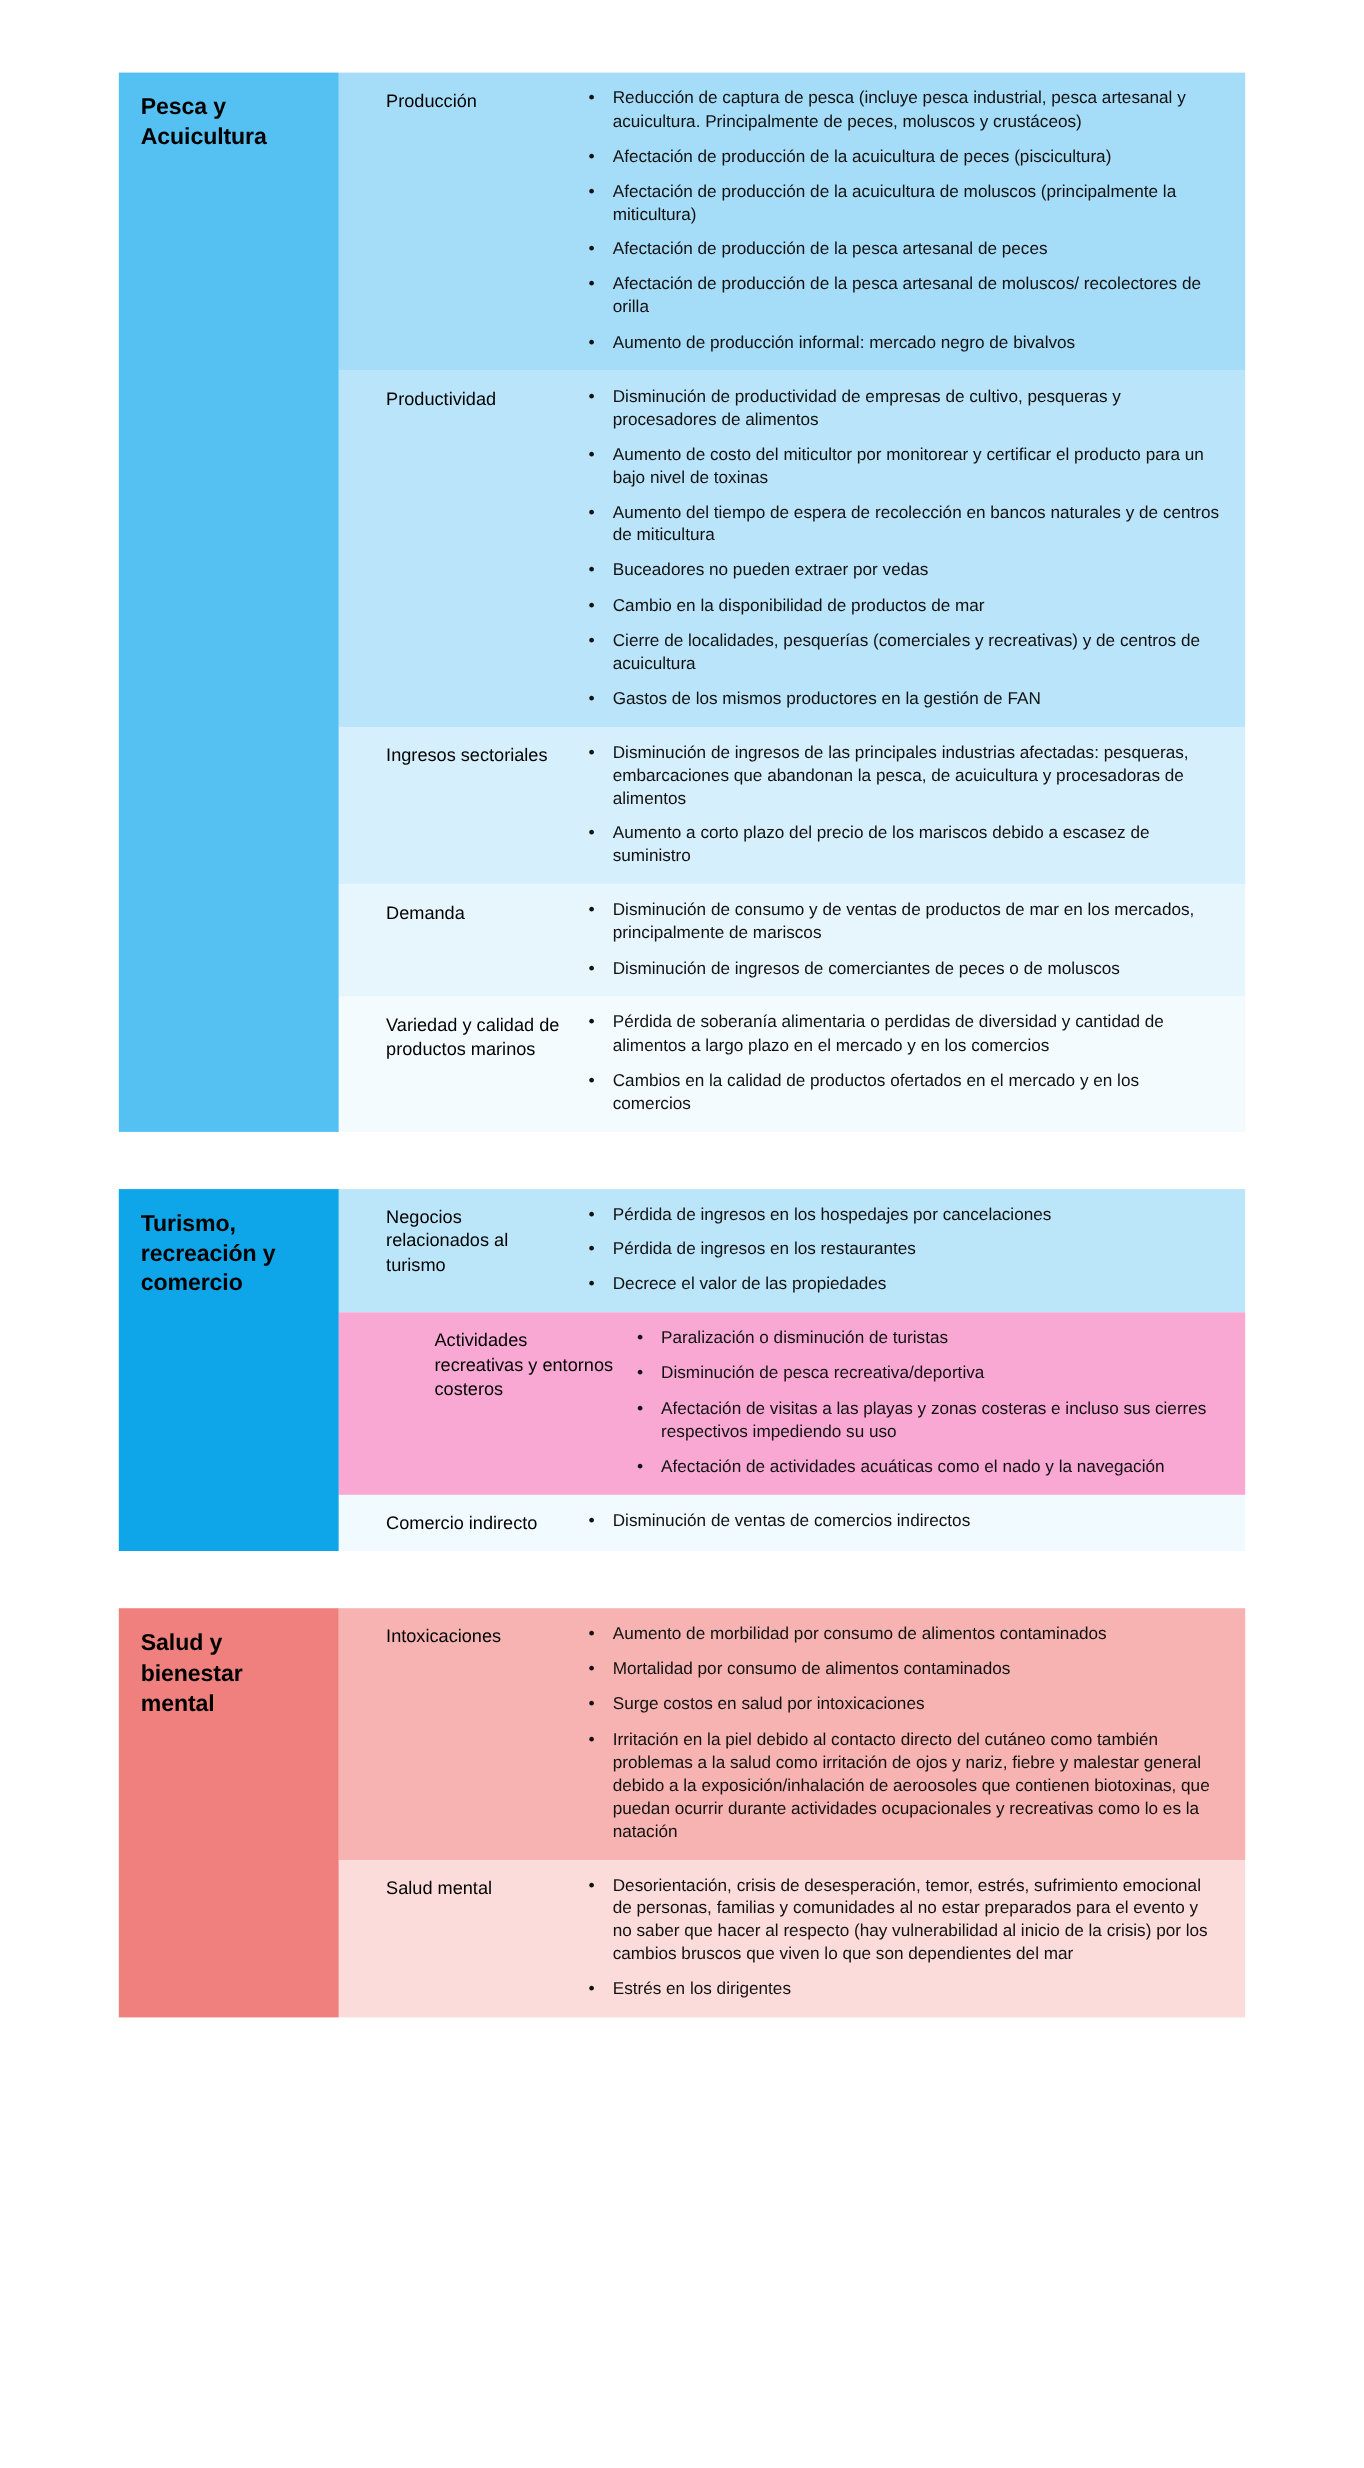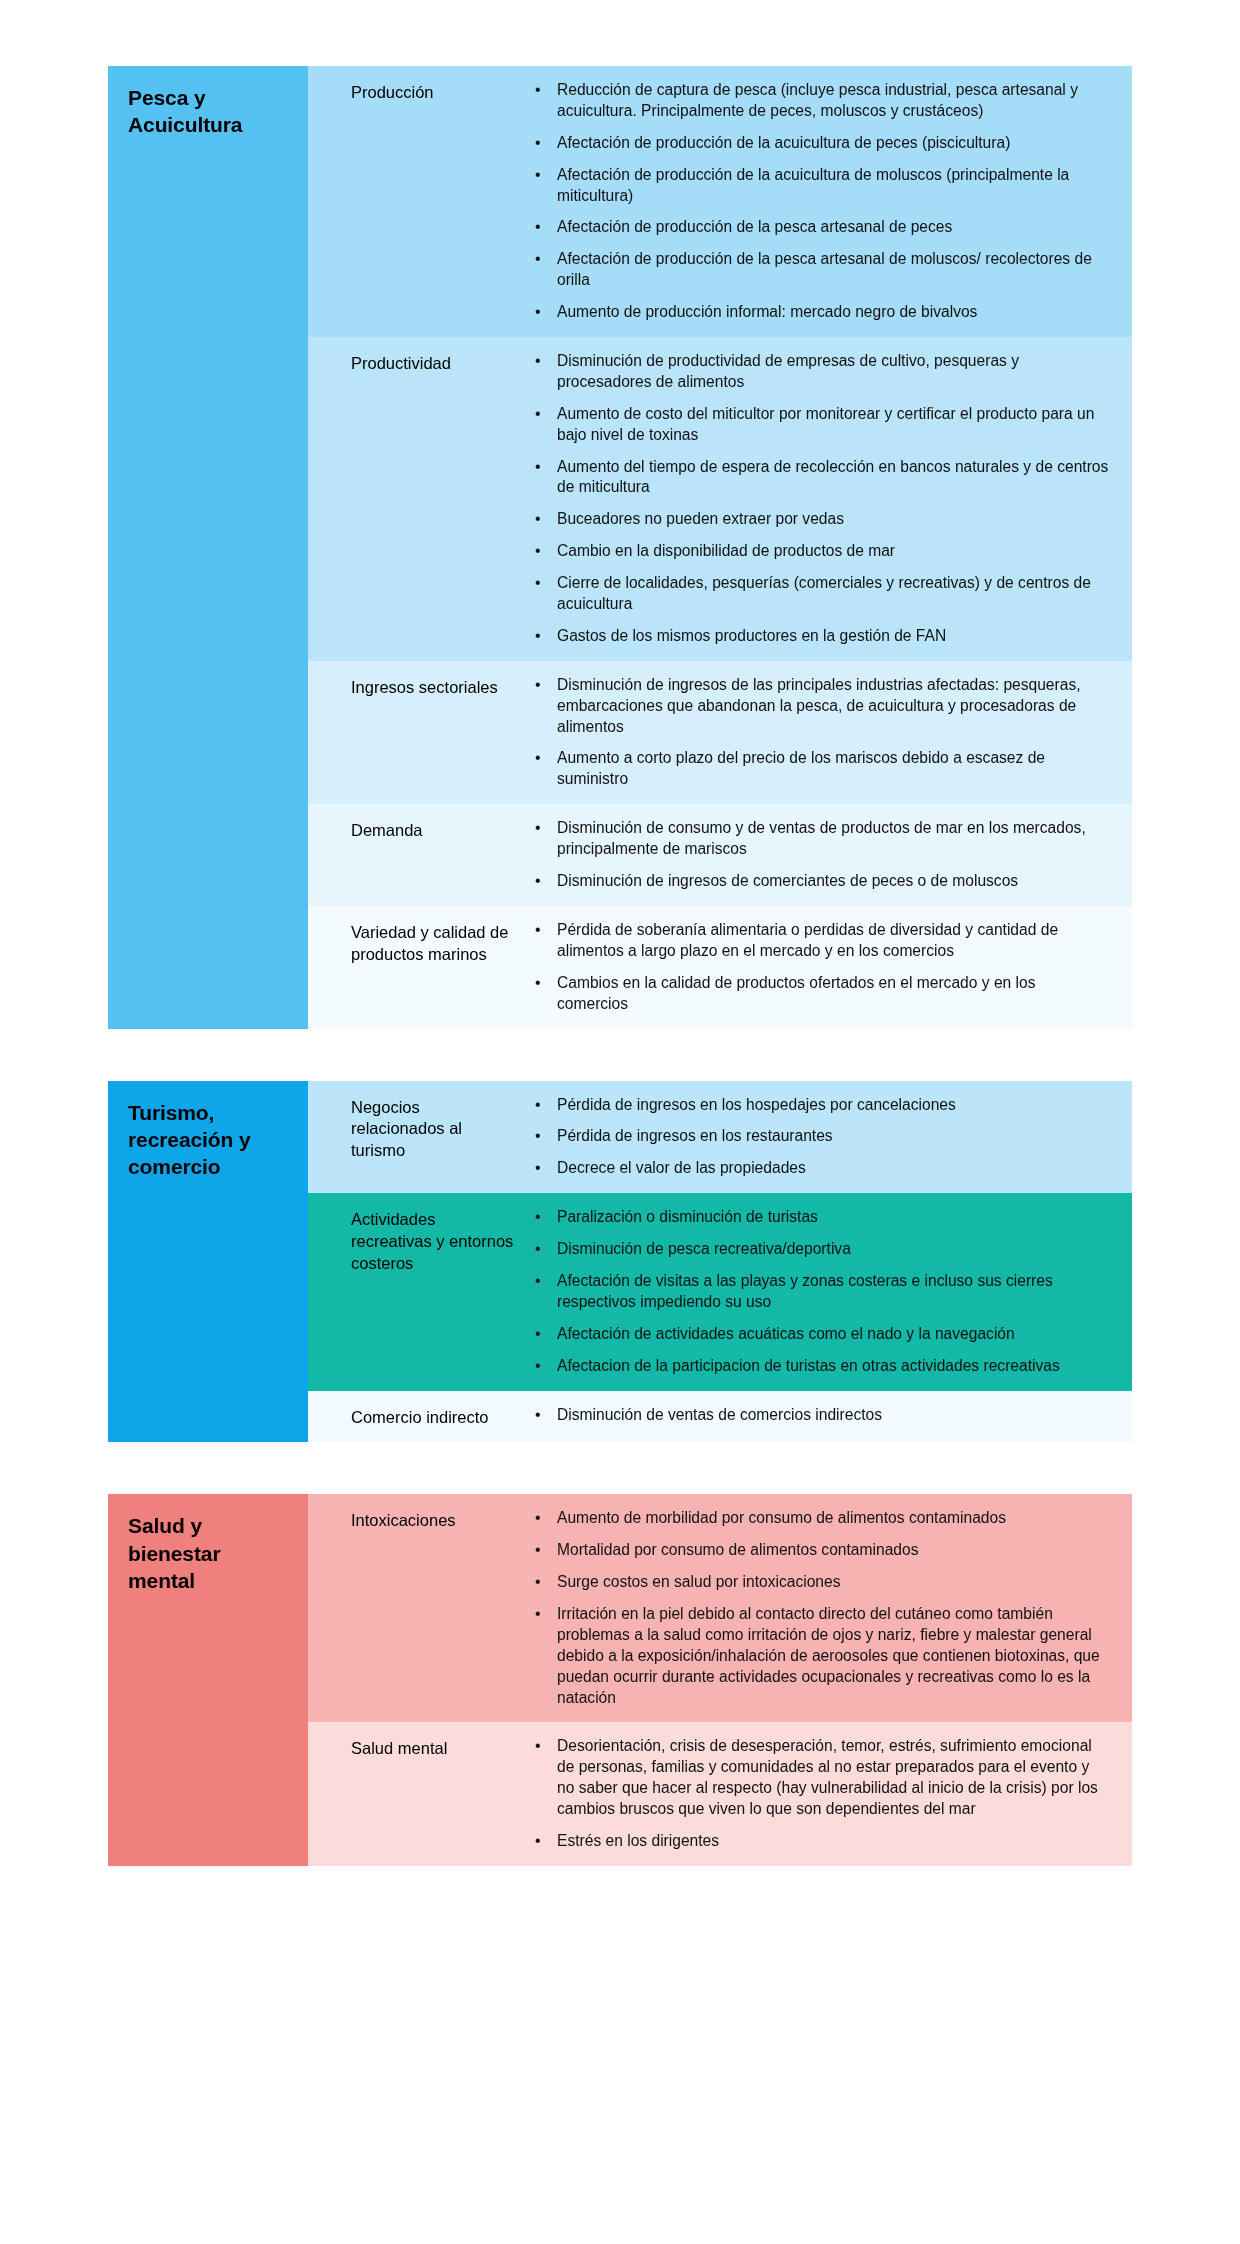--- a/index.html
+++ b/index.html
@@ -192,29 +192,28 @@
         <div class="row" style="background-color: rgb(187, 229, 249);">
           <div class="row-label">Negocios relacionados al turismo</div>
           <div class="row-items">
             <ul class="bullets">
               <li>Pérdida de ingresos en los hospedajes por cancelaciones</li>
               <li>Pérdida de ingresos en los restaurantes</li>
               <li>Decrece el valor de las propiedades</li>
             </ul>
           </div>
         </div>
-        <div class="row" style="background-color: #14b8a6;">
+        <div class="row" style="background-color: #f9a8d4; padding-left: 44px;">
           <div class="row-label">Actividades recreativas y entornos costeros</div>
           <div class="row-items">
             <ul class="bullets">
               <li>Paralización o disminución de turistas</li>
               <li>Disminución de pesca recreativa/deportiva</li>
               <li>Afectación de visitas a las playas y zonas costeras e incluso sus cierres respectivos impediendo su uso</li>
               <li>Afectación de actividades acuáticas como el nado y la navegación</li>
-              <li>Afectacion de la participacion de turistas en otras actividades recreativas</li>
             </ul>
           </div>
         </div>
         <div class="row" style="background-color: rgb(241, 250, 254);">
           <div class="row-label">Comercio indirecto</div>
           <div class="row-items">
             <ul class="bullets">
               <li>Disminución de ventas de comercios indirectos</li>
             </ul>
           </div>

